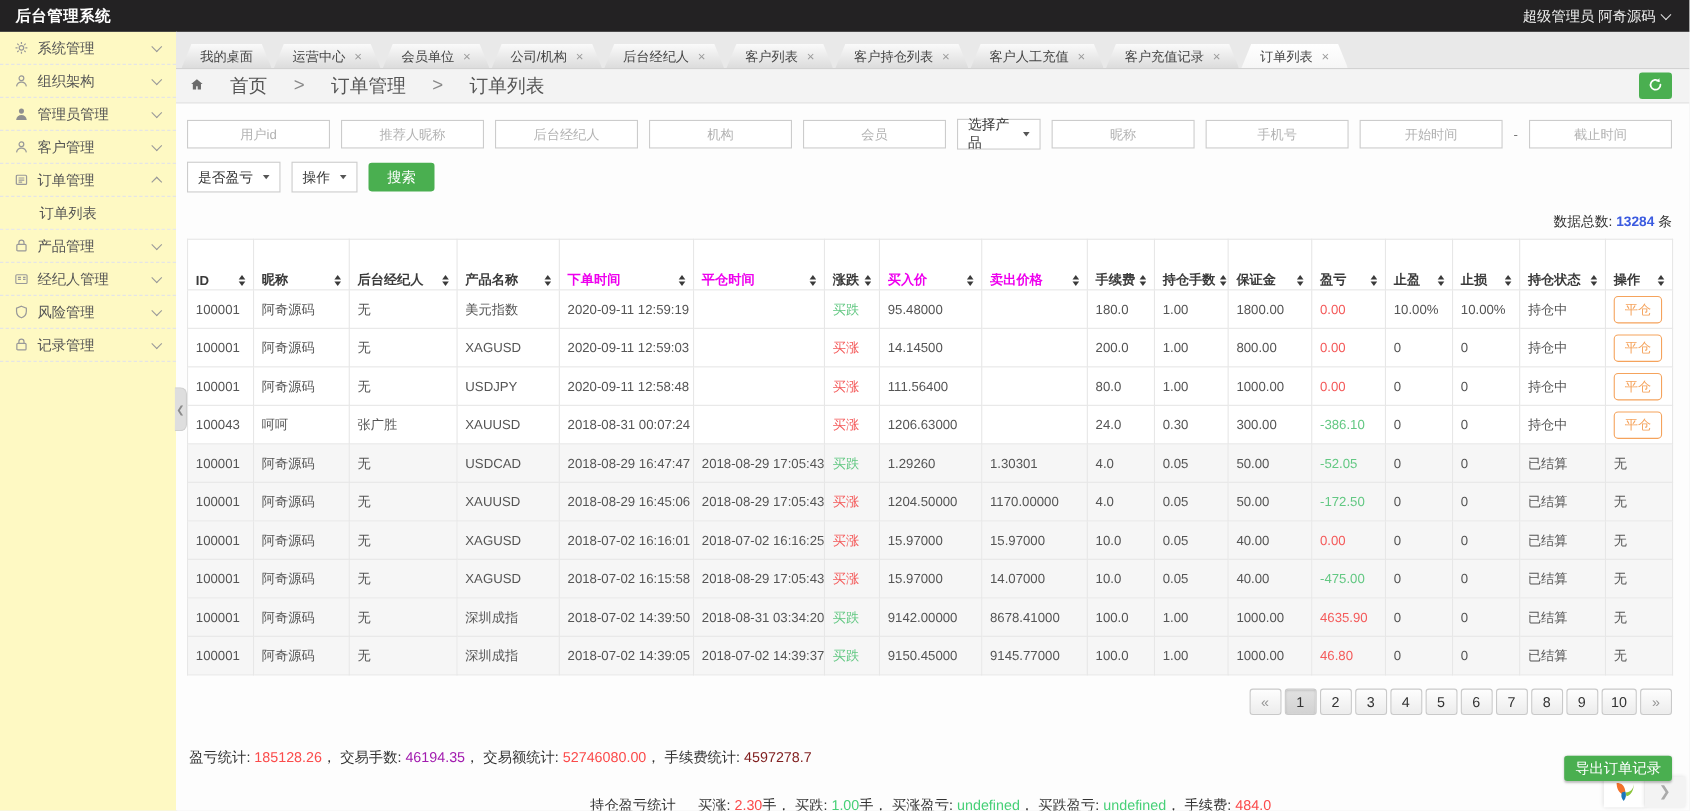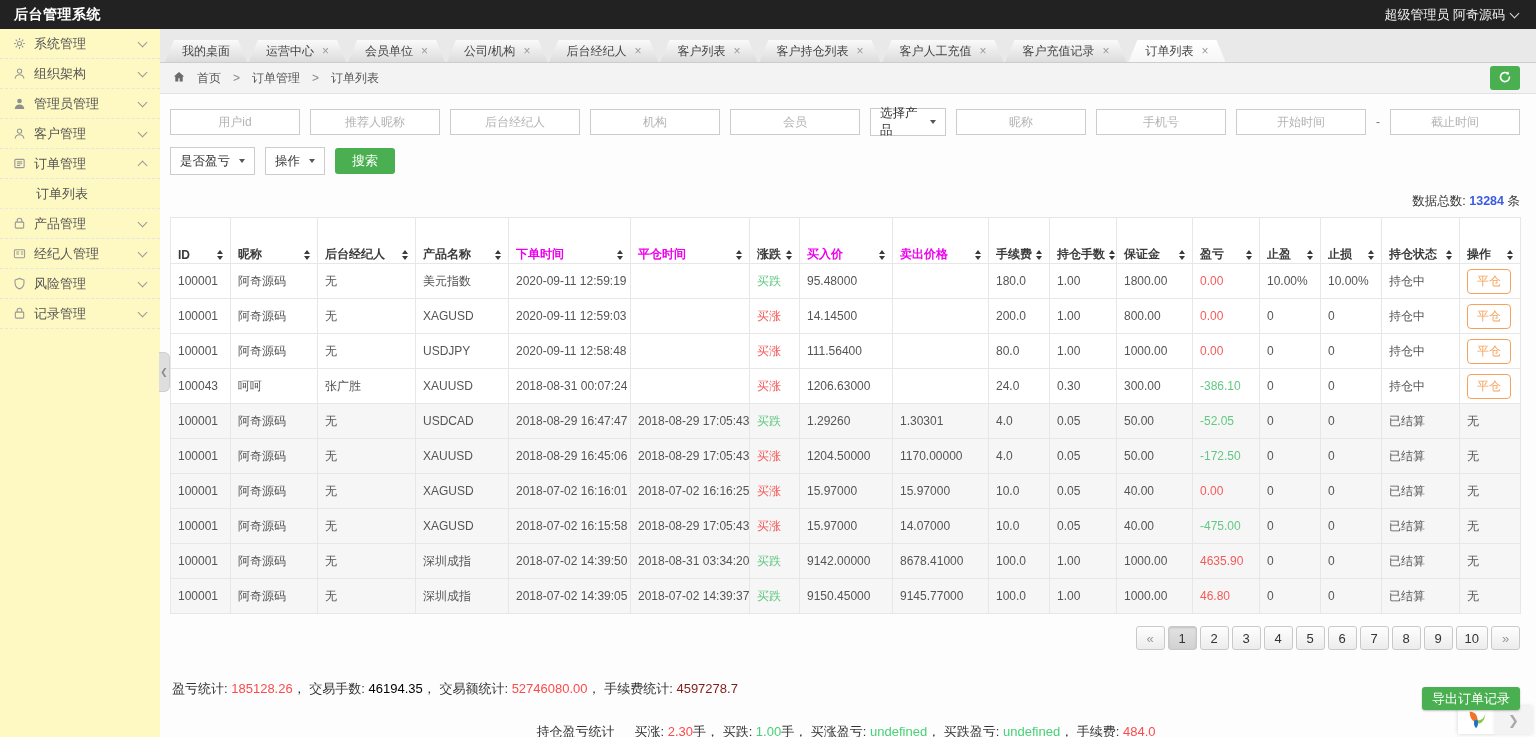--- a/index.html
+++ b/index.html
@@ -24,21 +24,21 @@
                    border-radius:0 6px 6px 0;display:flex;align-items:center;justify-content:center;z-index:20;cursor:pointer;color:#8a8a8a;font-size:9px;}
   
   #main{position:absolute;left:160px;top:29px;right:0;bottom:0;background:#fdfdfd;overflow:hidden;}
   
   #tabstrip{height:33px;background:#e9e9e9;border-bottom:1px solid #cdcdcd;display:flex;align-items:flex-end;padding-left:5px;}
   .tab{height:22px;display:inline-flex;align-items:center;padding:0 17px;margin-right:2px;font-size:12px;color:#444;cursor:pointer;white-space:nowrap;
        background:linear-gradient(#fafafa,#dcdcdc);clip-path:polygon(9px 0,calc(100% - 9px) 0,100% 100%,0 100%);}
   .tab.active{background:linear-gradient(#ffffff,#f6f6f6);}
   .tab .x{margin-left:8px;color:#9a9a9a;font-size:12px;line-height:1;}
   
-  #crumbbar{height:30px;background:#f3f3f3;border-bottom:1px solid #e2e2e2;display:flex;align-items:center;gap:12px;padding:0 13px;font-size:12px;color:#555;}
+  #crumbbar{height:30px;background:#f3f3f3;border-bottom:1px solid #e2e2e2;display:flex;align-items:center;gap:24px;padding:0 13px;font-size:17px;color:#555;}
   #crumbbar .sep{color:#888;}
   #refresh-btn{position:absolute;top:37px;right:16px;width:30px;height:24px;background:#4aaf50;border:none;border-radius:3px;
                display:flex;align-items:center;justify-content:center;cursor:pointer;z-index:5;}
   
   #content{padding:0 16px 0 10px;position:relative;}
   .filter-row{display:flex;align-items:center;gap:10px;}
   #filter-row1{margin-top:14px;}
   #filter-row2{margin-top:11px;}
   .f-input{width:120px;height:24px;border:1px solid #ccc;background:#fff;padding:0 4px;font-size:12px;color:#333;outline:none;text-align:center;}
   .f-input::placeholder{color:#b3b3b3;}
@@ -682,21 +682,21 @@
         <div class="pg-btn">4</div>
         <div class="pg-btn">5</div>
         <div class="pg-btn">6</div>
         <div class="pg-btn">7</div>
         <div class="pg-btn">8</div>
         <div class="pg-btn">9</div>
         <div class="pg-btn">10</div>
         <div class="pg-btn nav">»</div>
       </div>
 
-    <div id="stats-line1" class="stats-line"><span>盈亏统计: </span><span style="color: rgb(251, 75, 75);">185128.26</span><span>，  </span><span>交易手数: </span><span style="color: #000000;">46194.35</span><span>，  </span><span>交易额统计: </span><span style="color: rgb(251, 75, 75);">52746080.00</span><span>，  </span><span>手续费统计: </span><span style="color: #7f1d1d; text-align: right;">4597278.7</span></div>
+    <div id="stats-line1" class="stats-line"><span>盈亏统计: </span><span style="color: rgb(251, 75, 75);">185128.26</span><span>，  </span><span>交易手数: </span><span style="color: #a21caf;">46194.35</span><span>，  </span><span>交易额统计: </span><span style="color: rgb(251, 75, 75);">52746080.00</span><span>，  </span><span>手续费统计: </span><span style="color: #7f1d1d; text-align: right;">4597278.7</span></div>
     <div class="stats-line" id="stats-line2-wrap" style="margin-top:25px;text-align:center;">
       <span id="stats-prefix">持仓盈亏统计</span><span id="stats-line2"><span>买涨: </span><span style="color: rgb(251, 75, 75);">2.30</span><span>手</span><span>，  </span><span>买跌: </span><span style="color: rgb(71, 208, 119);">1.00</span><span>手</span><span>，  </span><span>买涨盈亏: </span><span style="color: rgb(71, 208, 119);">undefined</span><span>，  </span><span>买跌盈亏: </span><span style="color: rgb(71, 208, 119);">undefined</span><span>，  </span><span>手续费: </span><span style="color: rgb(251, 75, 75);">484.0</span></span>
     </div>
   </div>
 
   <button id="export-btn">导出订单记录</button>
   <div id="widget">
     <div class="wg-sq" id="widget-logo">
       <svg width="22" height="22" viewBox="0 0 24 24">
         <path d="M4 3c5 0 8 2.5 8.6 8.5L9.2 14C5.5 11.5 4 8 4 3z" fill="#f2712b"></path>

